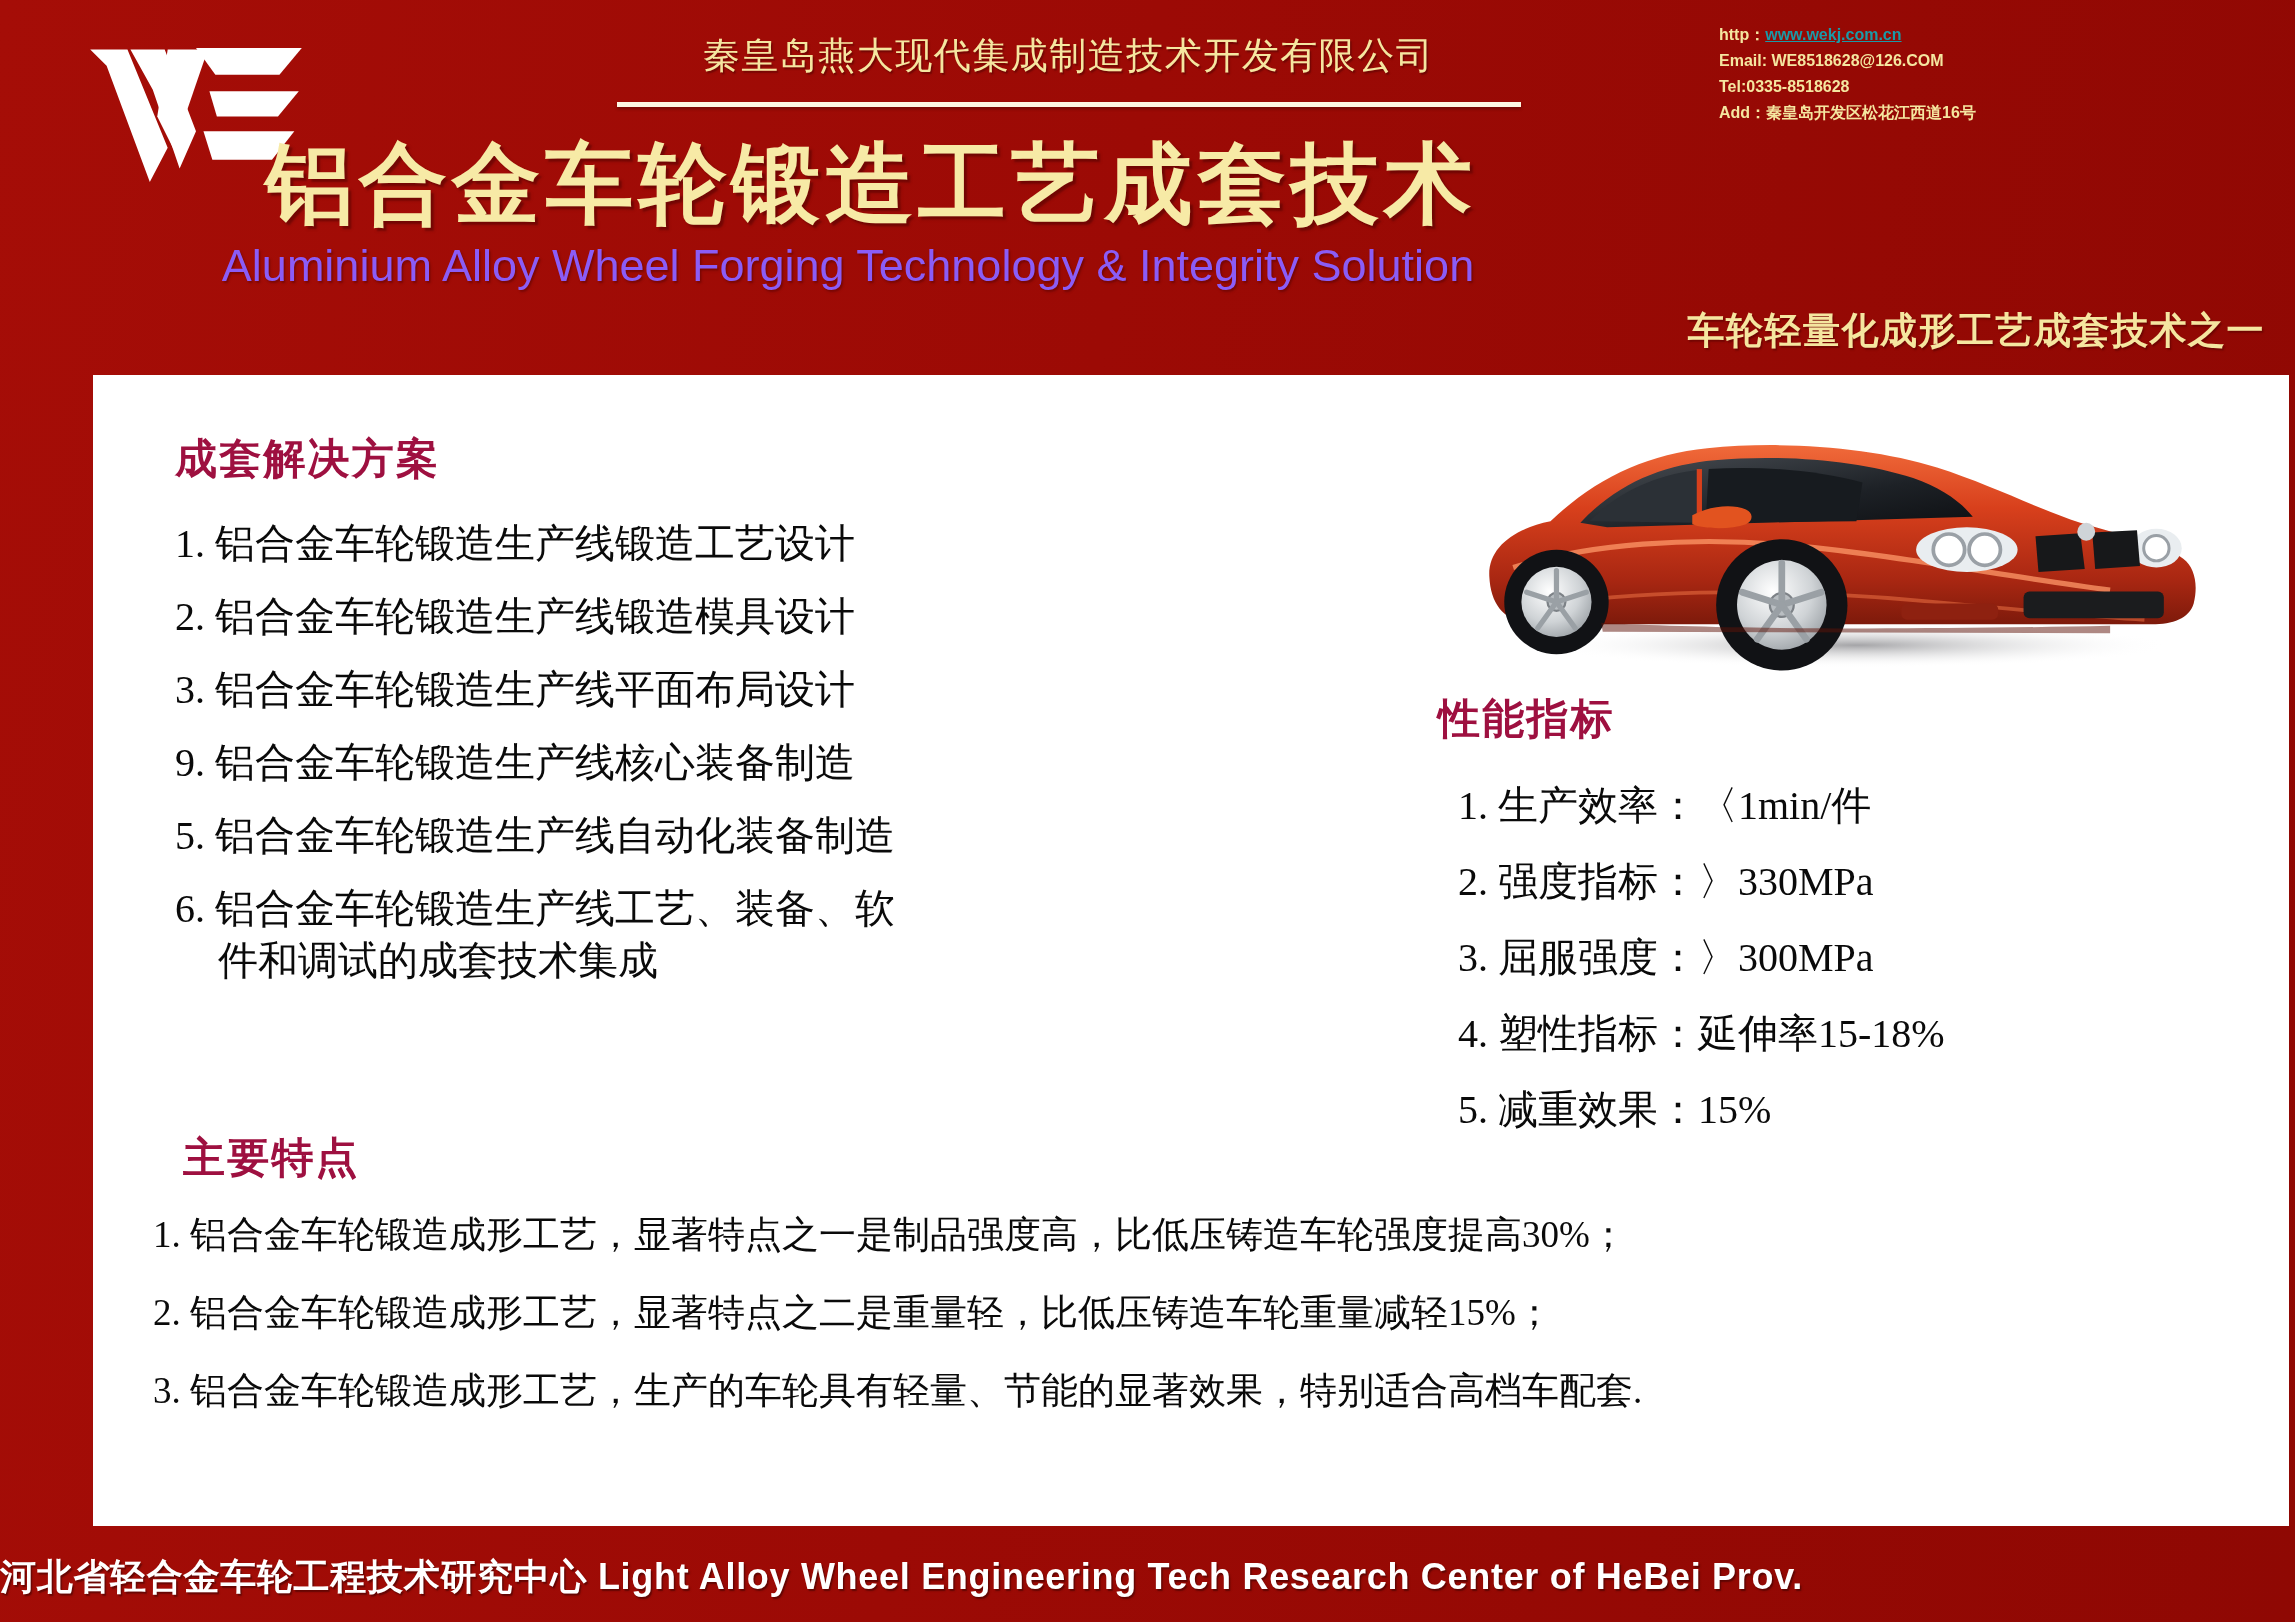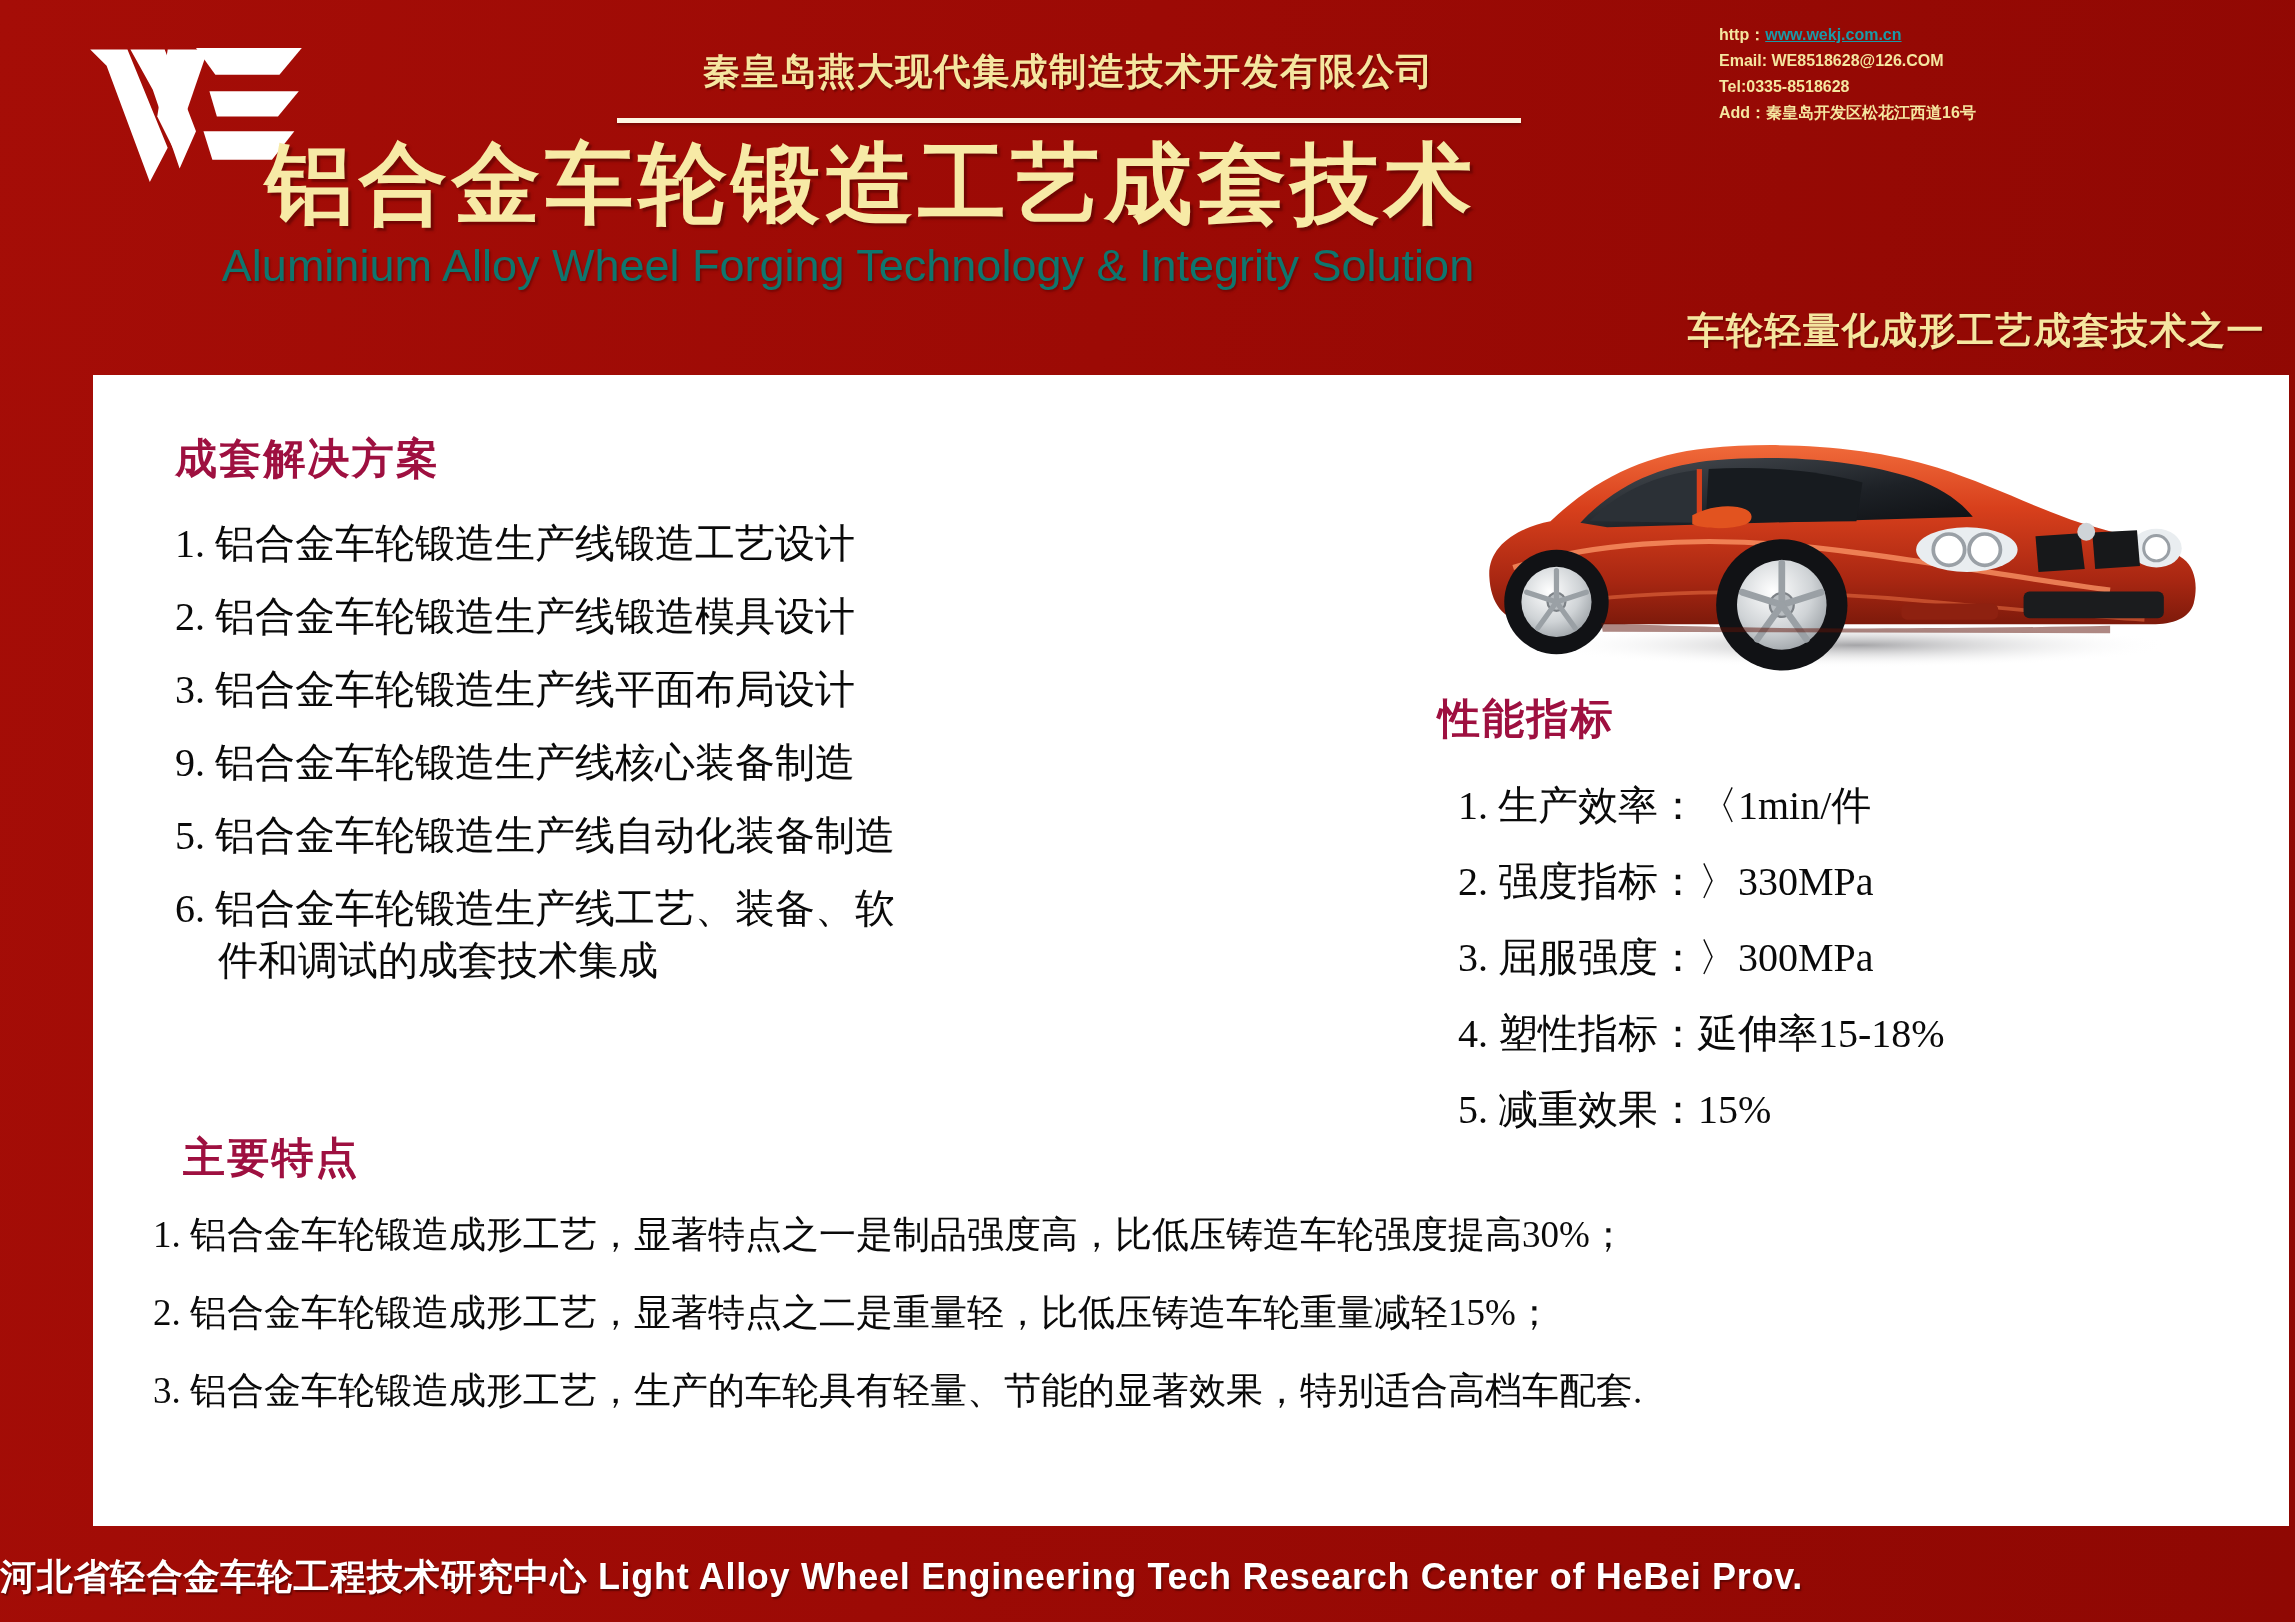--- a/index.html
+++ b/index.html
@@ -15,24 +15,23 @@
   
   #header { position:absolute; left:0; top:0; width:2295px; height:374px; }
 
   #logo { position:absolute; left:84px; top:36px; width:224px; height:149px; }
 
   #company-line {
     position:absolute; left:568px; top:36px; width:1001px;
     text-align:center;
   }
   #company-name {
-    font-size:37px; font-weight:bold; color:#f5e6a0;
+    font-size:37px; font-weight:normal; color:#f5e6a0;
     letter-spacing:1.5px; line-height:1.1;
     text-shadow:1.5px 1.5px 1.5px rgba(60,0,0,.45);
-    margin-top:16px;
   }
   #company-rule {
     margin:25.4px auto 0; width:904px; height:5.2px; background:#fdf6e3;
     box-shadow:0 2.2px 3px rgba(0,0,0,.25);
   }
 
   #contact {
     position:absolute; left:1719px; top:22.4px; width:568px;
     color:#f5e6a0; font-size:16px; font-weight:bold; line-height:1.62;
   }
@@ -45,21 +44,21 @@
     position:absolute; left:0; top:140px; width:1696px;
     text-align:center;
     font-size:88px; font-weight:bold; color:#f7eaa6;
     letter-spacing:5.2px; line-height:1.0;
     text-shadow:3px 3px 2.2px rgba(70,0,0,.5);
     padding-left:47px;
   }
   #sub-title {
     position:absolute; left:0; top:243px; width:1696px;
     text-align:center;
-    font-size:45px; color:#0f766e; letter-spacing:0px; line-height:1.0;
+    font-size:45px; color:#8b5cf6; letter-spacing:0px; line-height:1.0;
     text-shadow:1.5px 1.5px 2.2px rgba(70,0,0,.45);
   }
   #tagline {
     position:absolute; right:30px; top:306px;
     font-size:37px; font-weight:bold; color:#f5e6a0;
     letter-spacing:1.5px;
     text-shadow:1.5px 1.5px 1.5px rgba(70,0,0,.45);
   }
 
   

